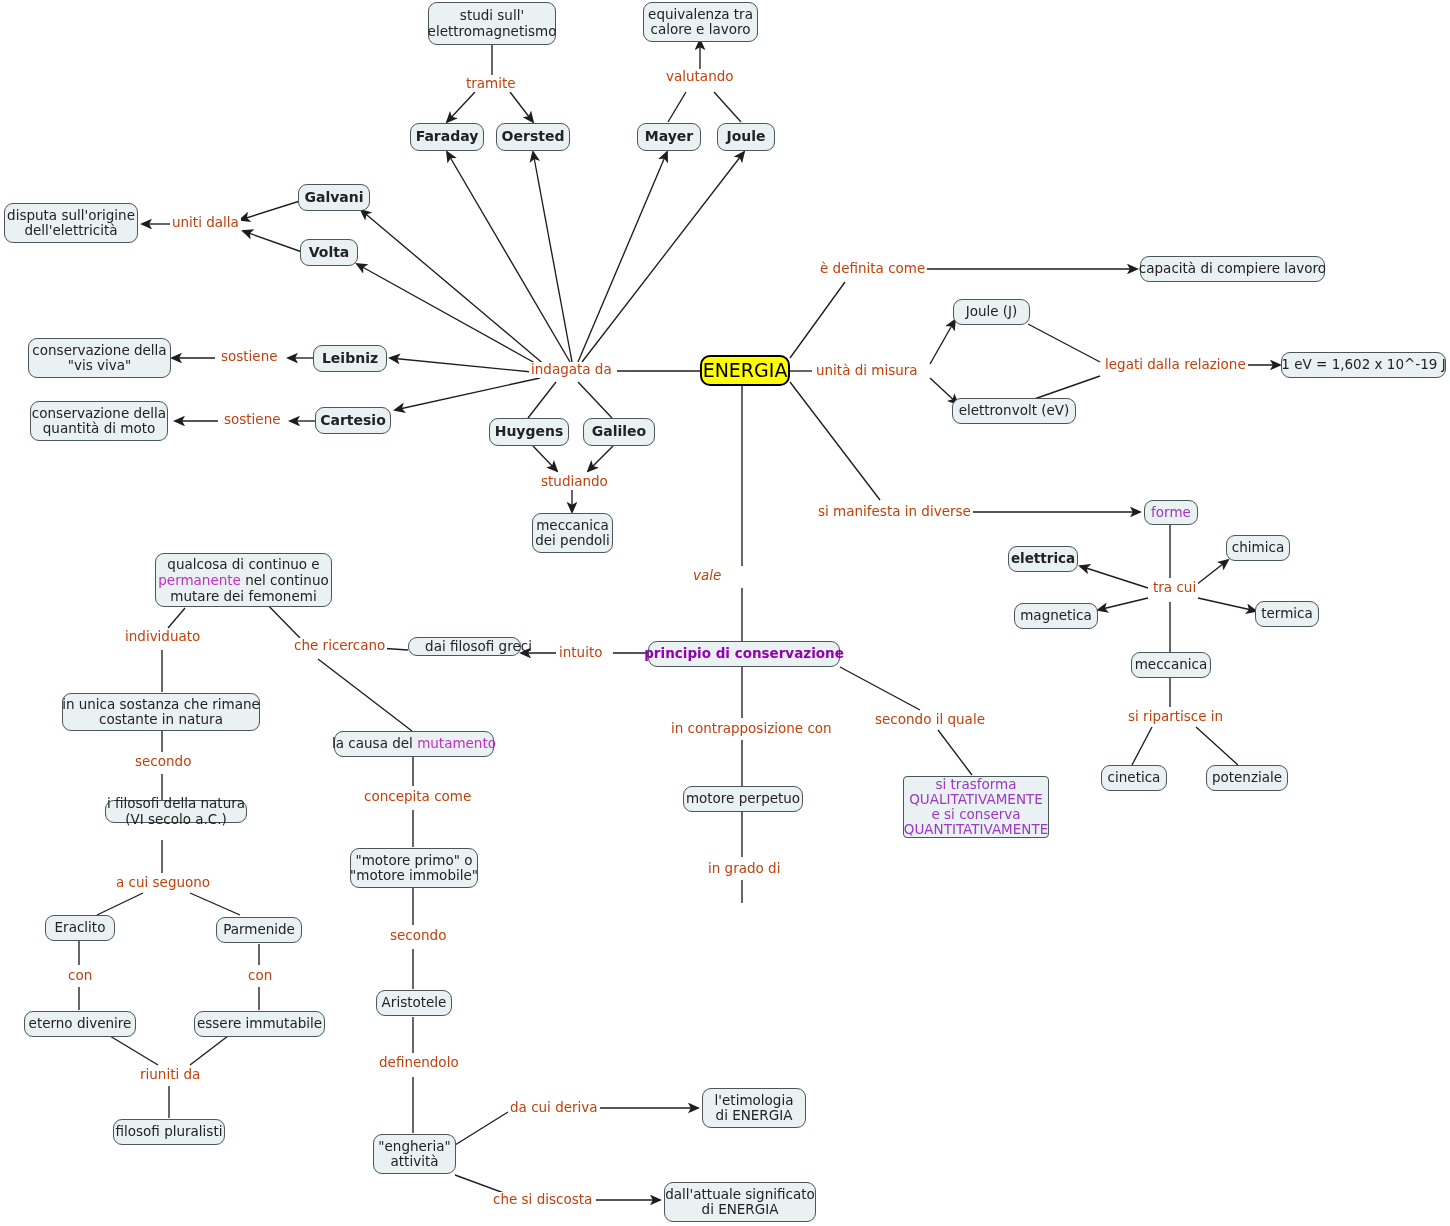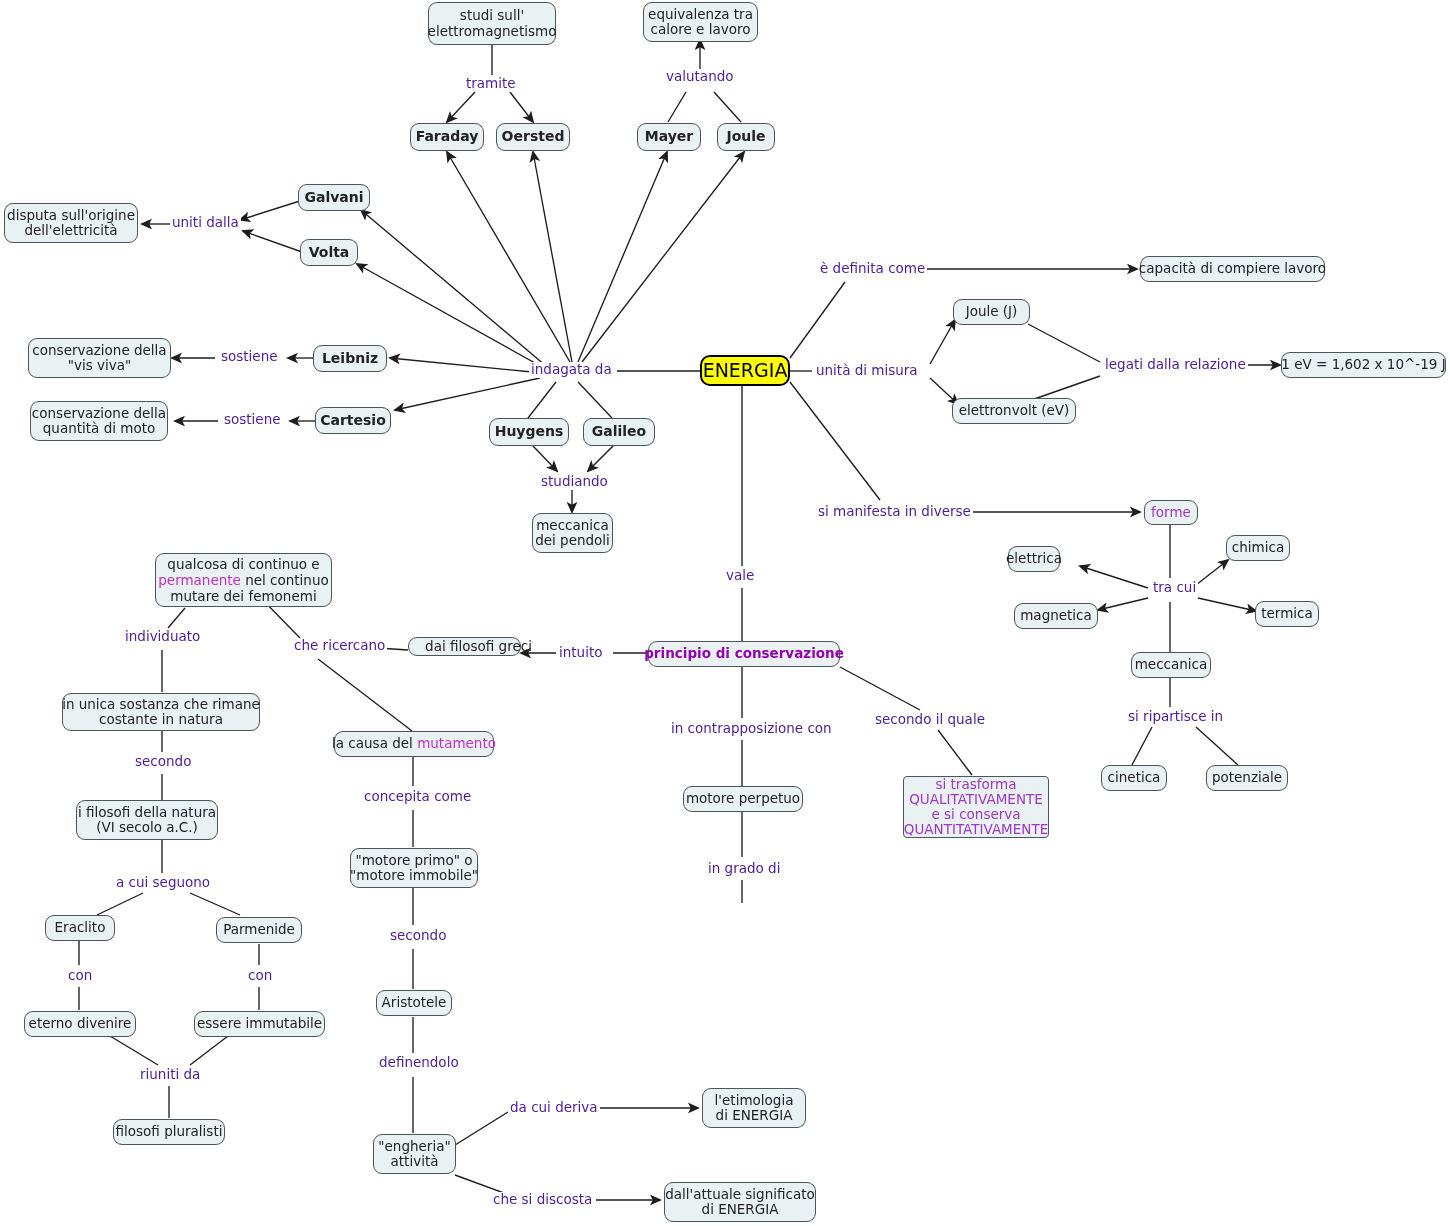--- a/index.html
+++ b/index.html
@@ -49,21 +49,21 @@
   }
   .node.purple{ color:#9400b0; font-weight:bold; }
   .node.purpletext{ color:#9d37c4; }
   .node.sharp{ border-radius:4px; }
   .mag{ color:#c32fc3; }
   
   .lab{
     position:absolute;
     font-size:13.5px;
     line-height:15.5px;
-    color:#4c1d95;
+    color:#c2410c;
     background:#ffffff;
     text-align:center;
     white-space:pre;
     padding:0 2px;
   }
 </style>
 </head>
 <body>
 
 <div id="canvas">
@@ -212,21 +212,21 @@
 dei pendoli</div>
 
   <div class="node central" style="left:700px;top:355px;width:90px;height:31px;">ENERGIA</div>
 
   <div class="node" style="left:1140px;top:256px;width:185px;height:26px;">capacità di compiere lavoro</div>
   <div class="node" style="left:953px;top:299px;width:77px;height:26px;">Joule (J)</div>
   <div class="node" style="left:952px;top:398px;width:124px;height:26px;">elettronvolt (eV)</div>
   <div class="node" style="left:1281px;top:352px;width:165px;height:26px;">1 eV = 1,602 x 10^-19 J</div>
 
   <div class="node purpletext" style="left:1144px;top:500px;width:54px;height:25px;">forme</div>
-  <div class="node" style="left:1008px;top:546px;width:52px;height:26px;">elettrica</div>
+  <div class="node" style="left:1008px;top:546px;width:70px;height:26px;font-weight:bold;">elettrica</div>
   <div class="node" style="left:1014px;top:603px;width:84px;height:26px;">magnetica</div>
   <div class="node" style="left:1226px;top:535px;width:64px;height:26px;">chimica</div>
   <div class="node" style="left:1255px;top:601px;width:64px;height:26px;">termica</div>
   <div class="node" style="left:1131px;top:652px;width:80px;height:26px;">meccanica</div>
   <div class="node" style="left:1101px;top:765px;width:66px;height:26px;">cinetica</div>
   <div class="node" style="left:1206px;top:765px;width:82px;height:26px;">potenziale</div>
 
   <div class="node purple" style="left:648px;top:641px;width:192px;height:26px;">principio di conservazione</div>
 
   <div class="node sharp purpletext" style="left:903px;top:776px;width:146px;height:62px;flex-direction:column;line-height:15px;">
@@ -241,21 +241,21 @@
   <div class="node" style="left:408px;top:637px;width:113px;height:19px;padding-left:36px;">dai filosofi greci</div>
 
   <div class="node" style="left:155px;top:553px;width:177px;height:54px;flex-direction:column;line-height:16px;">
     <span>qualcosa di continuo e</span>
     <span><span class="mag">permanente</span><span> nel continuo</span></span>
     <span>mutare dei femonemi</span>
   </div>
 
   <div class="node" style="left:62px;top:693px;width:198px;height:38px;">in unica sostanza che rimane
 costante in natura</div>
-  <div class="node" style="left:76px;top:800px;width:142px;height:40px;">i filosofi della natura
+  <div class="node" style="left:105px;top:800px;width:142px;height:23px;">i filosofi della natura
 (VI secolo a.C.)</div>
   <div class="node" style="left:45px;top:915px;width:70px;height:26px;">Eraclito</div>
   <div class="node" style="left:216px;top:917px;width:86px;height:26px;">Parmenide</div>
   <div class="node" style="left:24px;top:1011px;width:112px;height:26px;">eterno divenire</div>
   <div class="node" style="left:194px;top:1011px;width:131px;height:26px;">essere immutabile</div>
   <div class="node" style="left:113px;top:1119px;width:112px;height:26px;">filosofi pluralisti</div>
 
   <div class="node" style="left:334px;top:731px;width:160px;height:26px;">
     <span>la causa del </span><span class="mag">mutamento</span>
   </div>
@@ -276,21 +276,21 @@
   <div class="lab" style="left:219px;top:349px;">sostiene</div>
   <div class="lab" style="left:222px;top:412px;">sostiene</div>
   <div class="lab" style="left:529px;top:362px;">indagata da</div>
   <div class="lab" style="left:539px;top:474px;">studiando</div>
   <div class="lab" style="left:818px;top:261px;">è definita come</div>
   <div class="lab" style="left:814px;top:363px;">unità di misura</div>
   <div class="lab" style="left:1103px;top:357px;">legati dalla relazione</div>
   <div class="lab" style="left:816px;top:504px;">si manifesta in diverse</div>
   <div class="lab" style="left:1151px;top:580px;">tra cui</div>
   <div class="lab" style="left:1126px;top:709px;">si ripartisce in</div>
-  <div class="lab" style="left:724px;top:568px;">vale</div>
+  <div class="lab" style="left:691px;top:568px;font-style:italic;">vale</div>
   <div class="lab" style="left:557px;top:645px;">intuito</div>
   <div class="lab" style="left:292px;top:638px;">che ricercano</div>
   <div class="lab" style="left:123px;top:629px;">individuato</div>
   <div class="lab" style="left:133px;top:754px;">secondo</div>
   <div class="lab" style="left:114px;top:875px;">a cui seguono</div>
   <div class="lab" style="left:66px;top:968px;">con</div>
   <div class="lab" style="left:246px;top:968px;">con</div>
   <div class="lab" style="left:138px;top:1067px;">riuniti da</div>
   <div class="lab" style="left:362px;top:789px;">concepita come</div>
   <div class="lab" style="left:388px;top:928px;">secondo</div>

